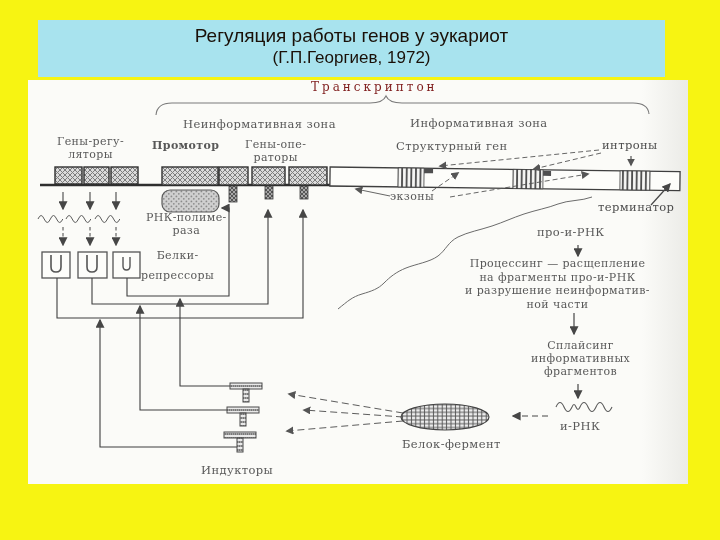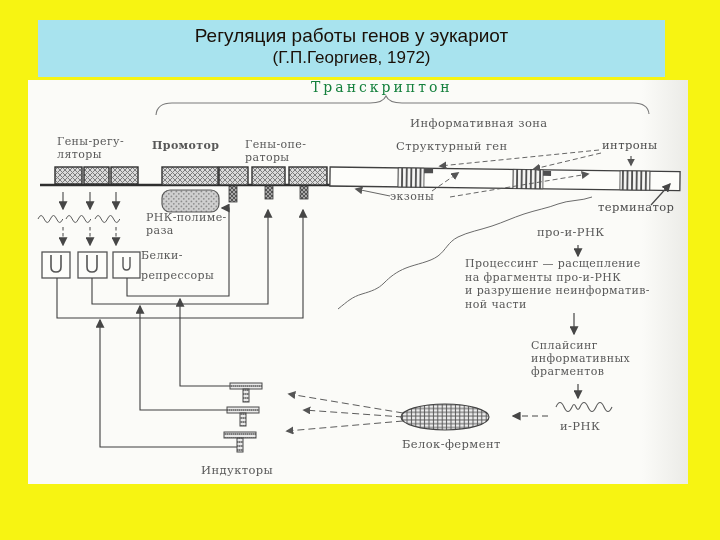--- a/index.html
+++ b/index.html
@@ -6,22 +6,22 @@
   .stage{position:relative;width:720px;height:540px;background:#f7f412;overflow:hidden;}
   .title-box{position:absolute;left:38px;top:20px;width:627px;height:57px;background:#a8e3ee;
     text-align:center;font-family:"Liberation Sans",sans-serif;font-weight:normal;color:#1a1008;}
   .title-l1{display:block;font-size:19px;line-height:22px;margin-top:5px;}
   .title-l2{display:block;font-size:17px;line-height:21px;}
   .panel{position:absolute;left:28px;top:80px;width:660px;height:404px;
     background:linear-gradient(90deg,#fbfbf8 0 93%,#ebebe7 100%);}
   .gfx{position:absolute;left:0;top:0;}
   .lbl{position:absolute;font-family:"DejaVu Serif",serif;color:#585858;font-size:11px;
     line-height:13px;letter-spacing:0.4px;white-space:nowrap;}
-  .lbl .ln{display:block;}
-  .sp{letter-spacing:3px;color:#15803d;font-size:14px;}
+  .lbl .ln{display:block;text-align:center;}
+  .sp{letter-spacing:3px;color:#7f1d1d;font-size:12px;}
   .big{font-size:11.5px;}
   .blk{line-height:13.5px;}
   .wide-gap{line-height:20px;}
 </style>
 </head>
 <body>
 
 <div class="stage">
 
   <div class="title-box">
@@ -182,20 +182,21 @@
 
     <g stroke="#4a4a4a" stroke-width="0.9" fill="none" stroke-dasharray="7 4">
       <path d="M403,413 L289,394" marker-end="url(#ahs)"></path>
       <path d="M403,417 L304,410" marker-end="url(#ahs)"></path>
       <path d="M403,421 L287,431" marker-end="url(#ahs)"></path>
     </g>
   </svg>
 
   <div class="lbl sp" style="left:311px;top:81px;">Транскриптон</div>
 
+  <div class="lbl big" style="left:183px;top:118px;">Неинформативная зона</div>
   <div class="lbl big" style="left:410px;top:117px;">Информативная зона</div>
 
   <div class="lbl" style="left:57px;top:135px;">
     <span class="ln">Гены-регу-</span>
     <span class="ln">ляторы</span>
   </div>
 
   <div class="lbl" style="left:152px;top:139px;font-weight:bold;">Промотор</div>
 
   <div class="lbl" style="left:245px;top:138px;">

